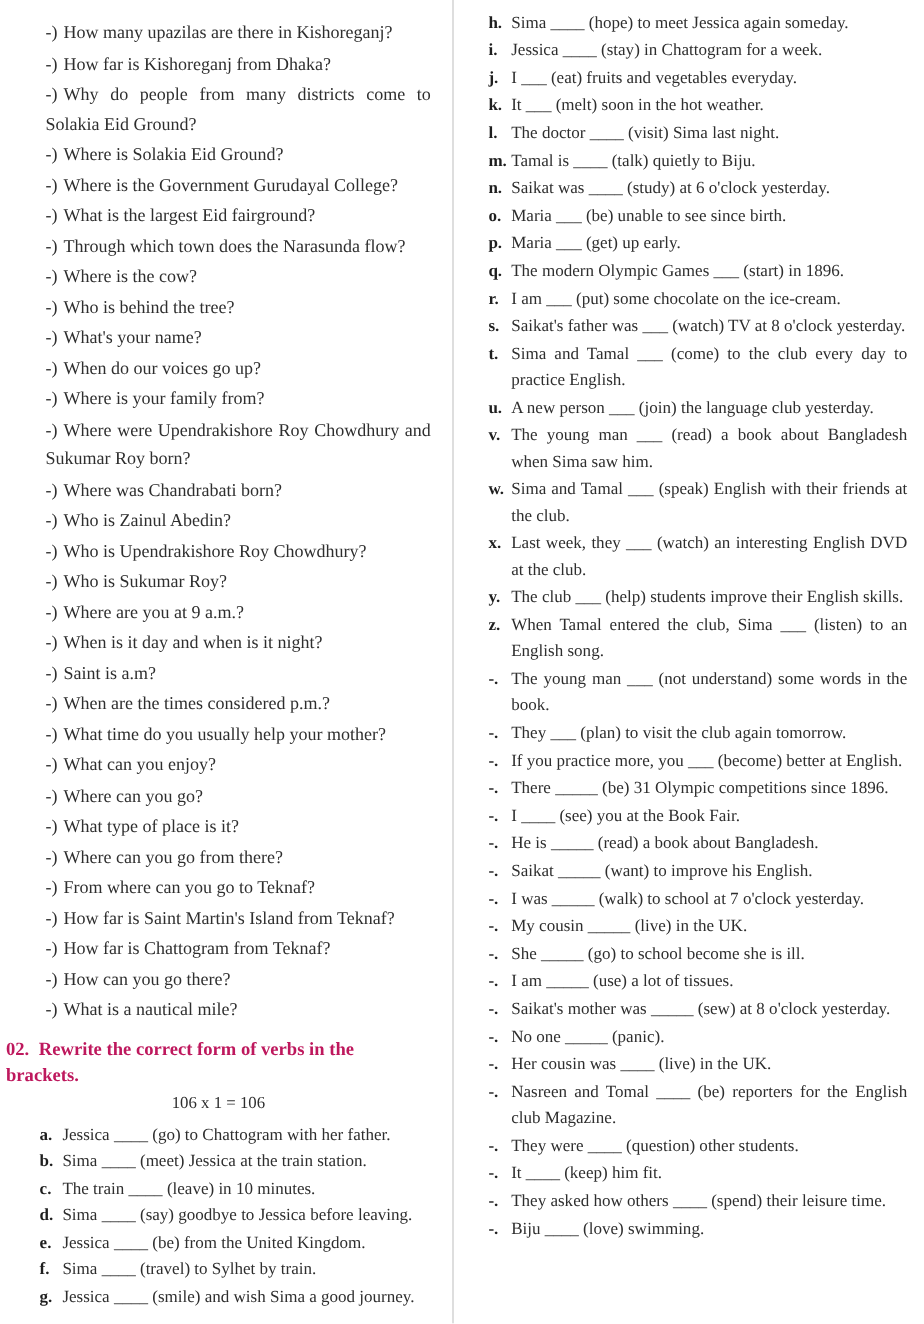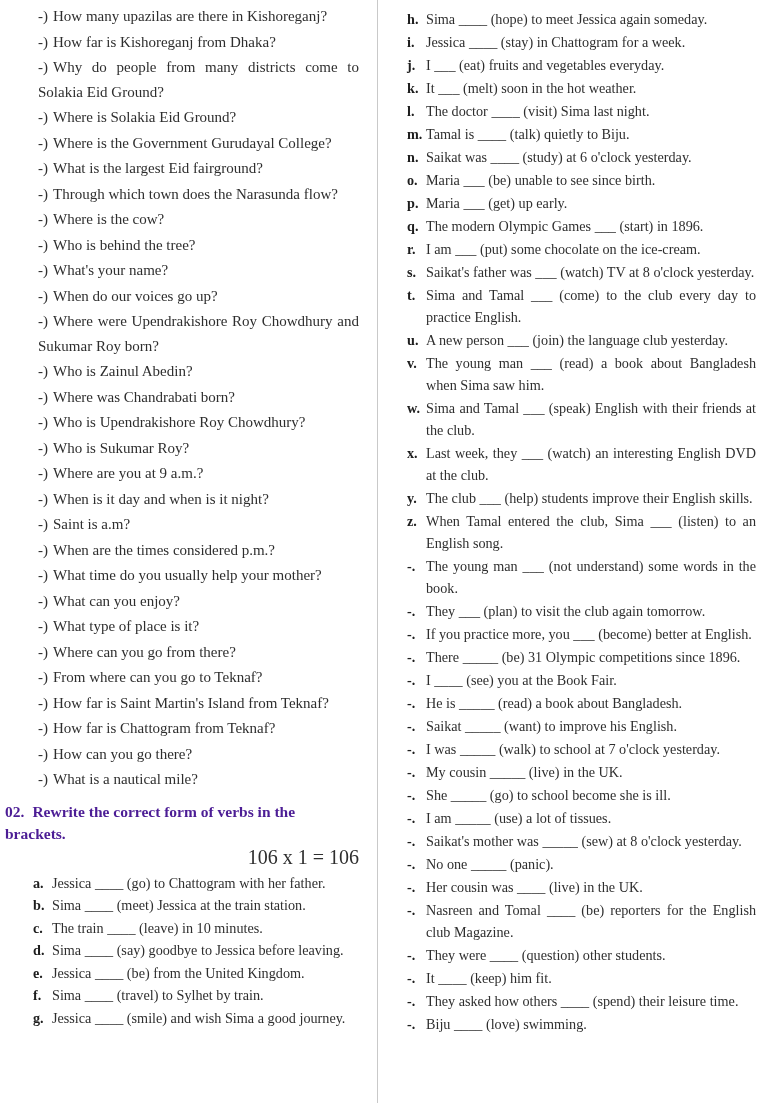--- a/index.html
+++ b/index.html
@@ -11,21 +11,21 @@
     overflow:hidden;
   }
   .page{
     width:770px;height:1103px;
     display:flex;
     box-sizing:border-box;
   }
   .col-left{
     width:378px;
     box-sizing:border-box;
-    padding:4px 18px 0 5px;
+    padding:16px 18px 0 5px;
     border-right:1px solid #c9c9c9;
   }
   .col-right{
     flex:1;
     box-sizing:border-box;
     padding:8px 14px 0 29px;
   }
   
   .questions{margin-left:33px;}
   .questions p{
@@ -35,27 +35,27 @@
     text-align:justify;
     text-align-last:left;
   }
   .qprefix{margin-right:5px;}
   
   .sec-head{
     margin-top:9px;
     font-weight:bold;
     font-size:15.5px;
     line-height:22px;
-    color:#4c1d95;
+    color:#be185d;
   }
   .sec-head .num{margin-right:8px;}
   .marks{
-    font-size:20px;
+    font-size:14px;
     line-height:22px;
-    text-align:right;
+    text-align:center;
     margin-top:1px;
   }
   
   .vlist{margin-top:5px;}
   .vlist .vitem{
     display:flex;
     font-size:14.2px;
     line-height:21.5px;
     margin:0 0 1px 0;
   }
@@ -100,43 +100,45 @@
         <p><span class="qprefix">-)</span><span>Through which town does the Narasunda flow?</span></p>
 
         <p><span class="qprefix">-)</span><span>Where is the cow?</span></p>
 
         <p><span class="qprefix">-)</span><span>Who is behind the tree?</span></p>
 
         <p><span class="qprefix">-)</span><span>What's your name?</span></p>
 
         <p><span class="qprefix">-)</span><span>When do our voices go up?</span></p>
 
+        <p><span class="qprefix">-)</span><span>Where is your family from?</span></p>
 
         <p><span class="qprefix">-)</span><span>Where were Upendrakishore Roy Chowdhury and Sukumar Roy born?</span></p>
 
+        <p><span class="qprefix">-)</span><span>Where was Chandrabati born?</span></p>
+
         <p><span class="qprefix">-)</span><span>Who is Zainul Abedin?</span></p>
 
-        <p><span class="qprefix">-)</span><span>Where was Chandrabati born?</span></p>
-
         <p><span class="qprefix">-)</span><span>Who is Upendrakishore Roy Chowdhury?</span></p>
 
         <p><span class="qprefix">-)</span><span>Who is Sukumar Roy?</span></p>
 
         <p><span class="qprefix">-)</span><span>Where are you at 9 a.m.?</span></p>
 
         <p><span class="qprefix">-)</span><span>When is it day and when is it night?</span></p>
 
         <p><span class="qprefix">-)</span><span>Saint is a.m?</span></p>
 
         <p><span class="qprefix">-)</span><span>When are the times considered p.m.?</span></p>
 
         <p><span class="qprefix">-)</span><span>What time do you usually help your mother?</span></p>
 
         <p><span class="qprefix">-)</span><span>What can you enjoy?</span></p>
 
+        <p><span class="qprefix">-)</span><span>Where can you go?</span></p>
 
         <p><span class="qprefix">-)</span><span>What type of place is it?</span></p>
 
 
         <p><span class="qprefix">-)</span><span>Where can you go from there?</span></p>
 
         <p><span class="qprefix">-)</span><span>From where can you go to Teknaf?</span></p>
 
         <p><span class="qprefix">-)</span><span>How far is Saint Martin's Island from Teknaf?</span></p>
 

